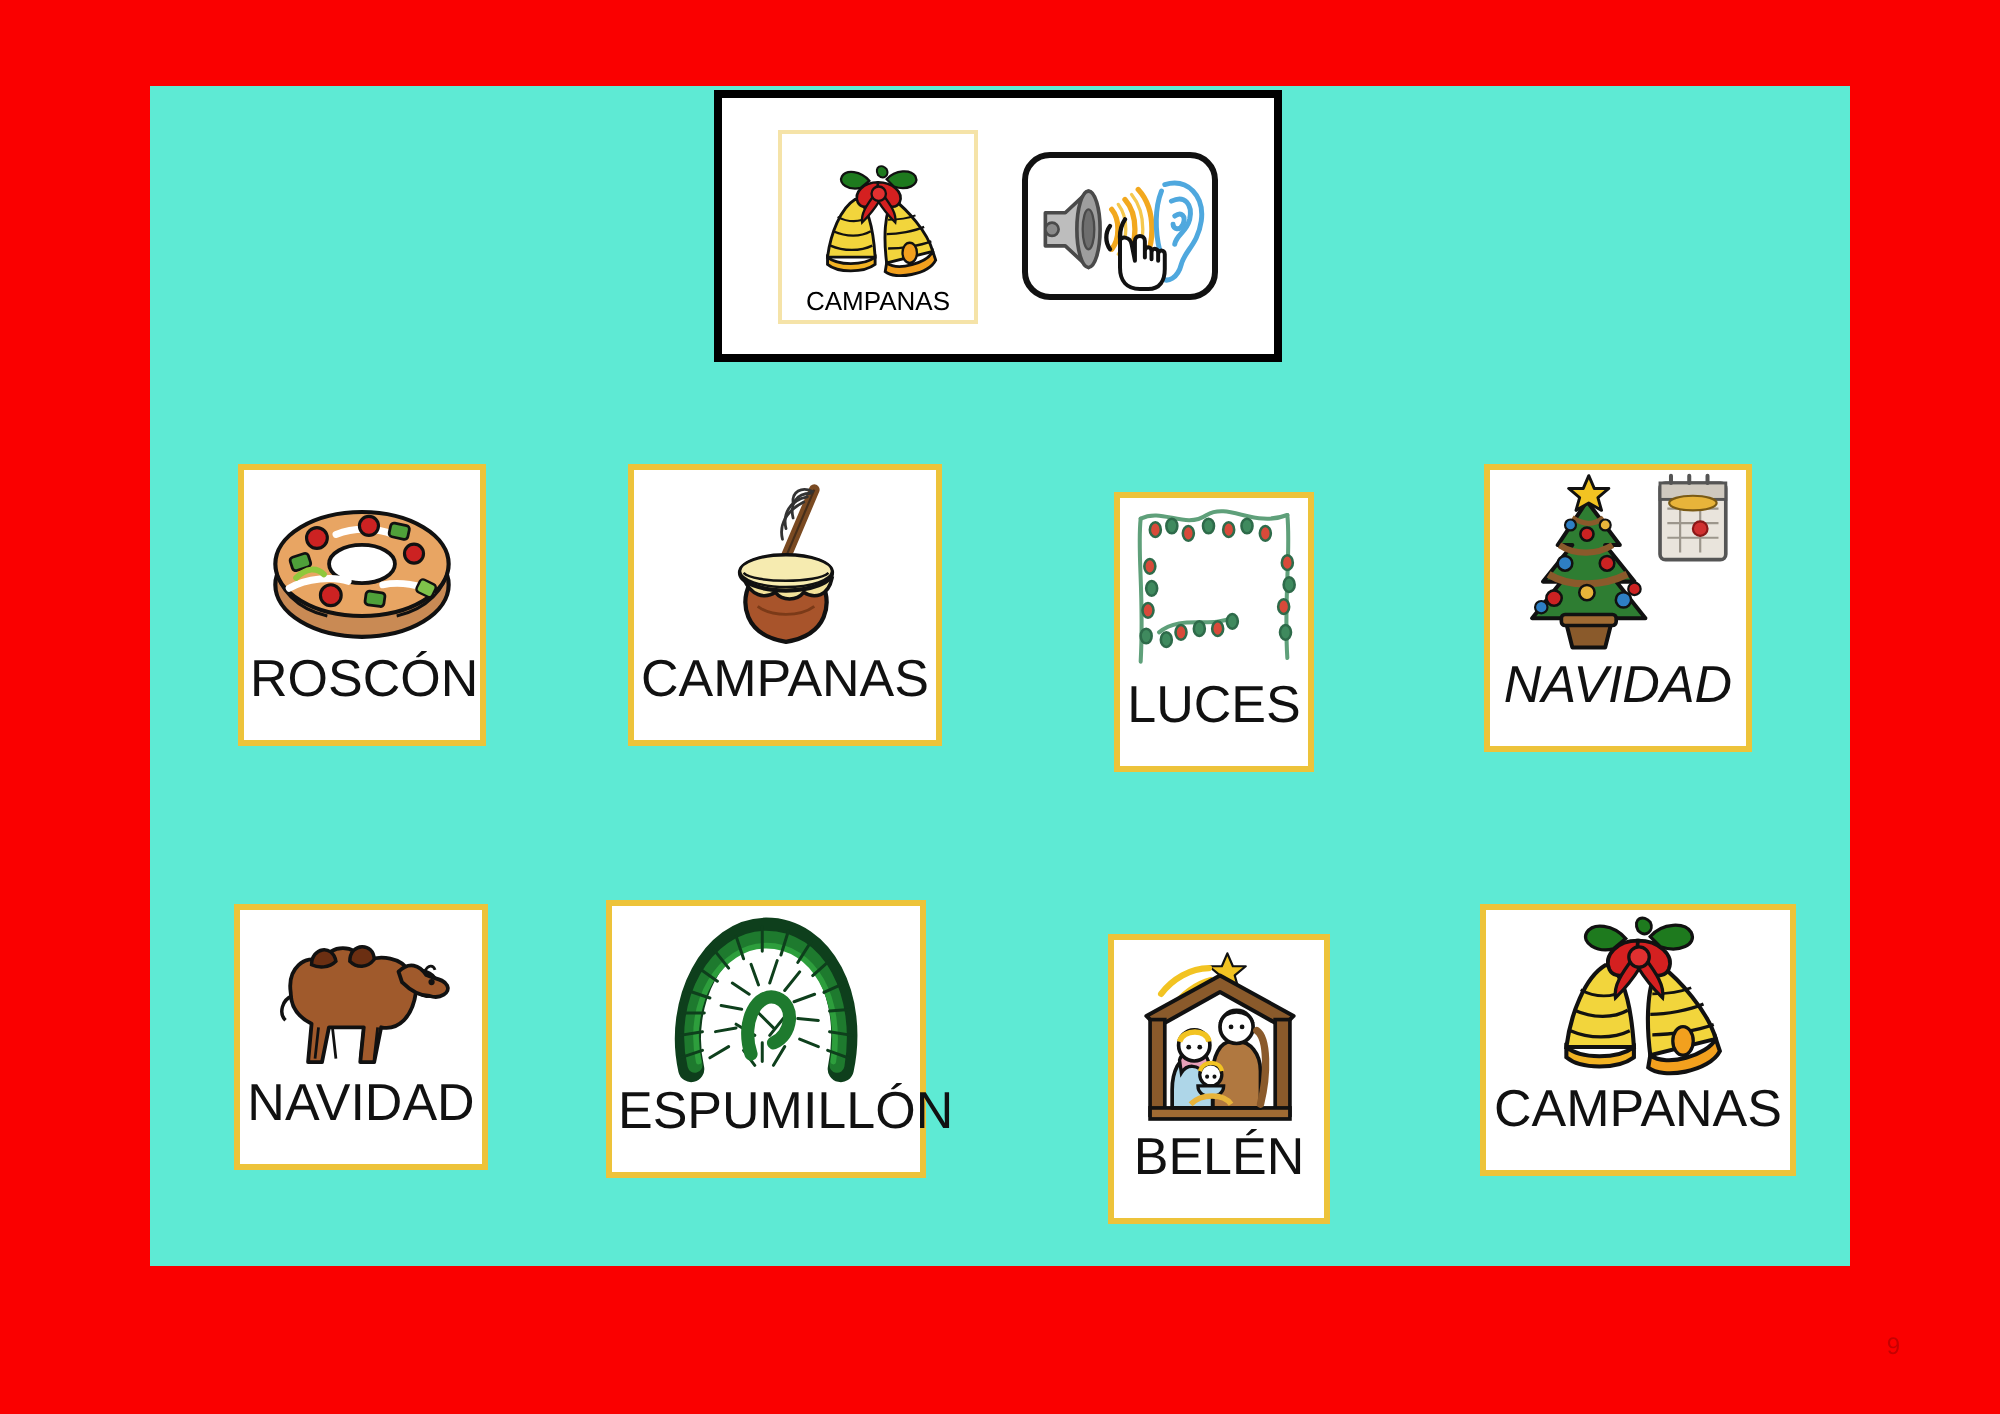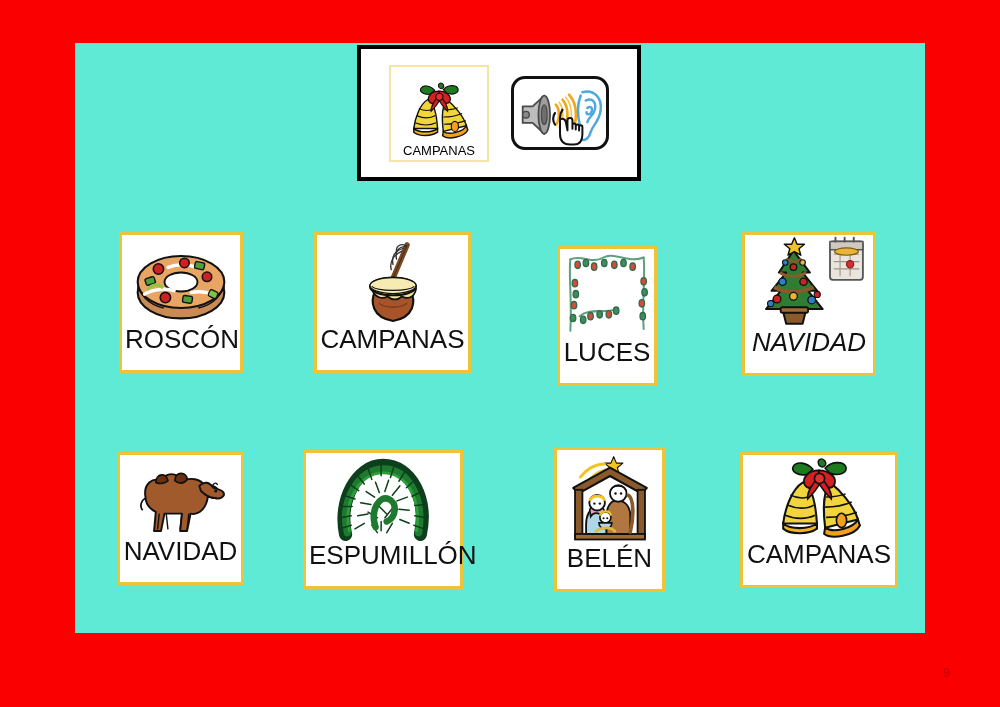--- a/index.html
+++ b/index.html
@@ -365,21 +365,21 @@
         </g>
 
         <g stroke="#1E7A2E" stroke-width="7" fill="none" stroke-linecap="round">
           <path d="M52 76 C46 58, 56 42, 66 46 C76 50, 74 66, 64 70"></path>
         </g>
       </svg>
     </div>
     <div class="caption" style="font-size:26px;">ESPUMILLÓN</div>
   </div>
 
-  <div class="card" style="left:479px; top:404px; width:111px; height:145px;">
+  <div class="card" style="left:479px; top:424px; width:111px; height:145px;">
     <div class="pic">
       <svg width="96" height="92" viewBox="0 0 104 100" aria-hidden="true">
 
         <path d="M56 4 L59 11 L66 11 L60 16 L62 23 L56 19 L50 23 L52 16 L46 11 L53 11 Z" fill="#F2C322" stroke="#111" stroke-width="1.2" stroke-linejoin="round"></path>
         <path d="M46 12 C36 12, 26 18, 20 26" fill="none" stroke="#F2C322" stroke-width="3.4" stroke-linecap="round"></path>
         <path d="M47 18 C39 20, 31 26, 26 33" fill="none" stroke="#F2C322" stroke-width="2.4" stroke-linecap="round"></path>
 
         <path d="M12 38 L52 16 L92 38 L86 44 L52 25 L18 44 Z" fill="#8A5A2B" stroke="#111" stroke-width="2.2" stroke-linejoin="round"></path>
 
         <rect x="14" y="40" width="8" height="52" fill="#8A5A2B" stroke="#111" stroke-width="2"></rect>

